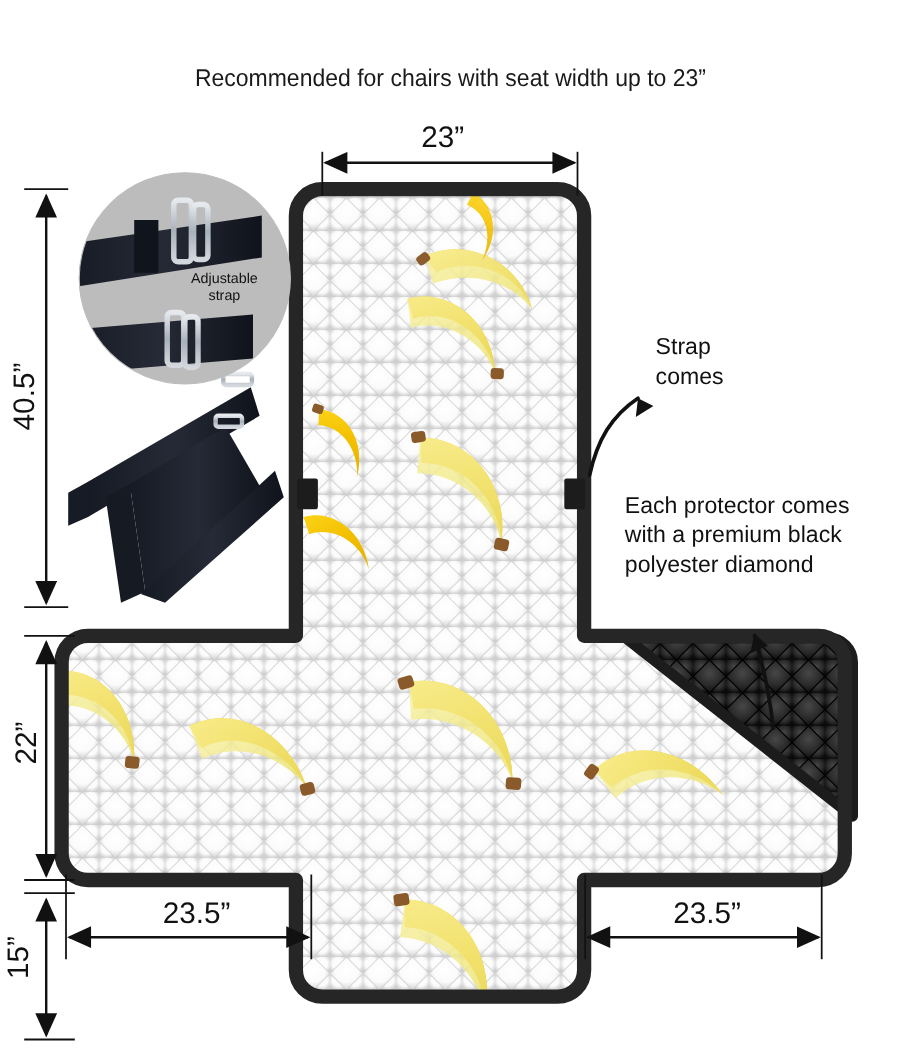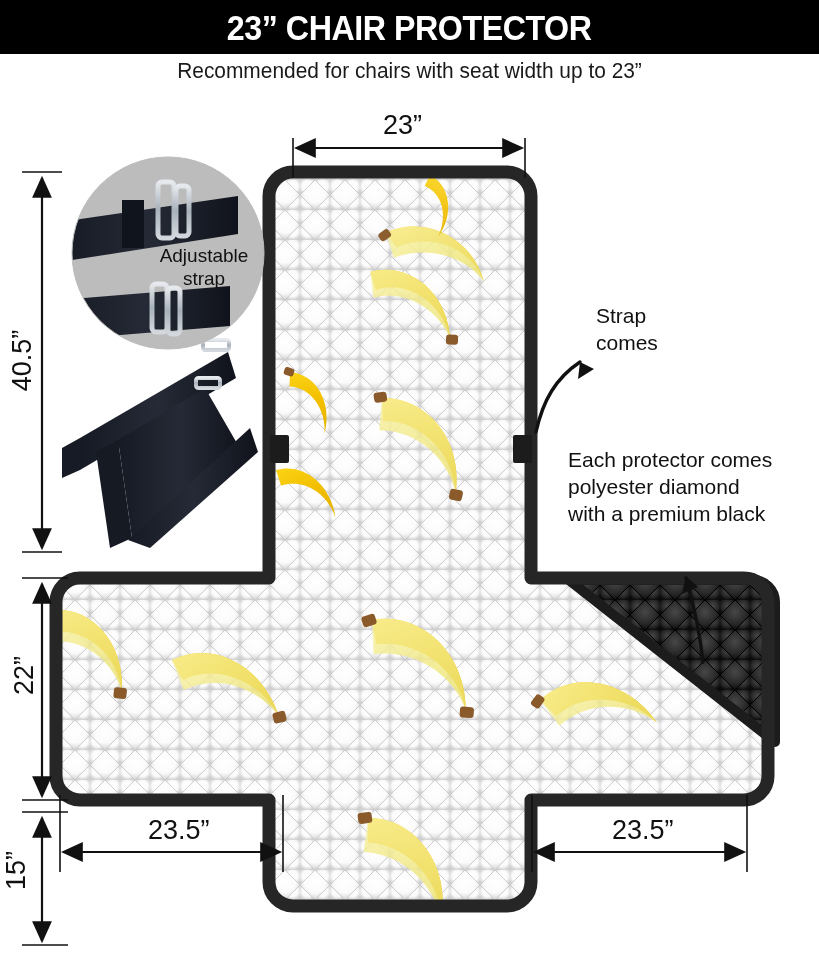--- a/index.html
+++ b/index.html
@@ -51,31 +51,28 @@
 
   
   .callout{
     position:absolute;font-size:21px;color:#111111;line-height:1.28;
   }
   .callout-strap{left:596px;top:303px;}
   .callout-backing{left:568px;top:447px;width:210px;}
 
   .inset-label{
     position:absolute;left:148px;top:245px;width:112px;
-    text-align:center;font-size:19px;color:#111111;line-height:1.2;
+    text-align:center;font-size:13px;color:#111111;line-height:1.2;
   }
 </style>
 </head>
 <body>
 
 <div id="root">
 
-  <div class="header-bar">
-    <div class="header-title">23” CHAIR PROTECTOR</div>
-  </div>
   <div class="subtitle">Recommended for chairs with seat width up to 23”</div>
 
   <svg class="stage" viewBox="0 0 819 960">
     <defs>
 
       <pattern id="quiltWhite" width="30" height="30" patternUnits="userSpaceOnUse" patternTransform="translate(0,0)">
         <rect width="30" height="30" fill="#ffffff"></rect>
         <g>
           <radialGradient id="qwG" cx="50%" cy="40%" r="62%">
             <stop offset="0%" stop-color="#ffffff"></stop>
@@ -323,22 +320,22 @@
   <div class="dim dim-235a">23.5”</div>
   <div class="dim dim-235b">23.5”</div>
 
   <div class="callout callout-strap">
     <div>Strap</div>
     <div>comes</div>
   </div>
 
   <div class="callout callout-backing">
     <div>Each protector comes</div>
+    <div>with a premium black</div>
     <div>polyester diamond</div>
-    <div>with a premium black</div>
   </div>
 
   <div class="inset-label">
     <div>Adjustable</div>
     <div>strap</div>
   </div>
 
 </div>
 
 </body></html>

